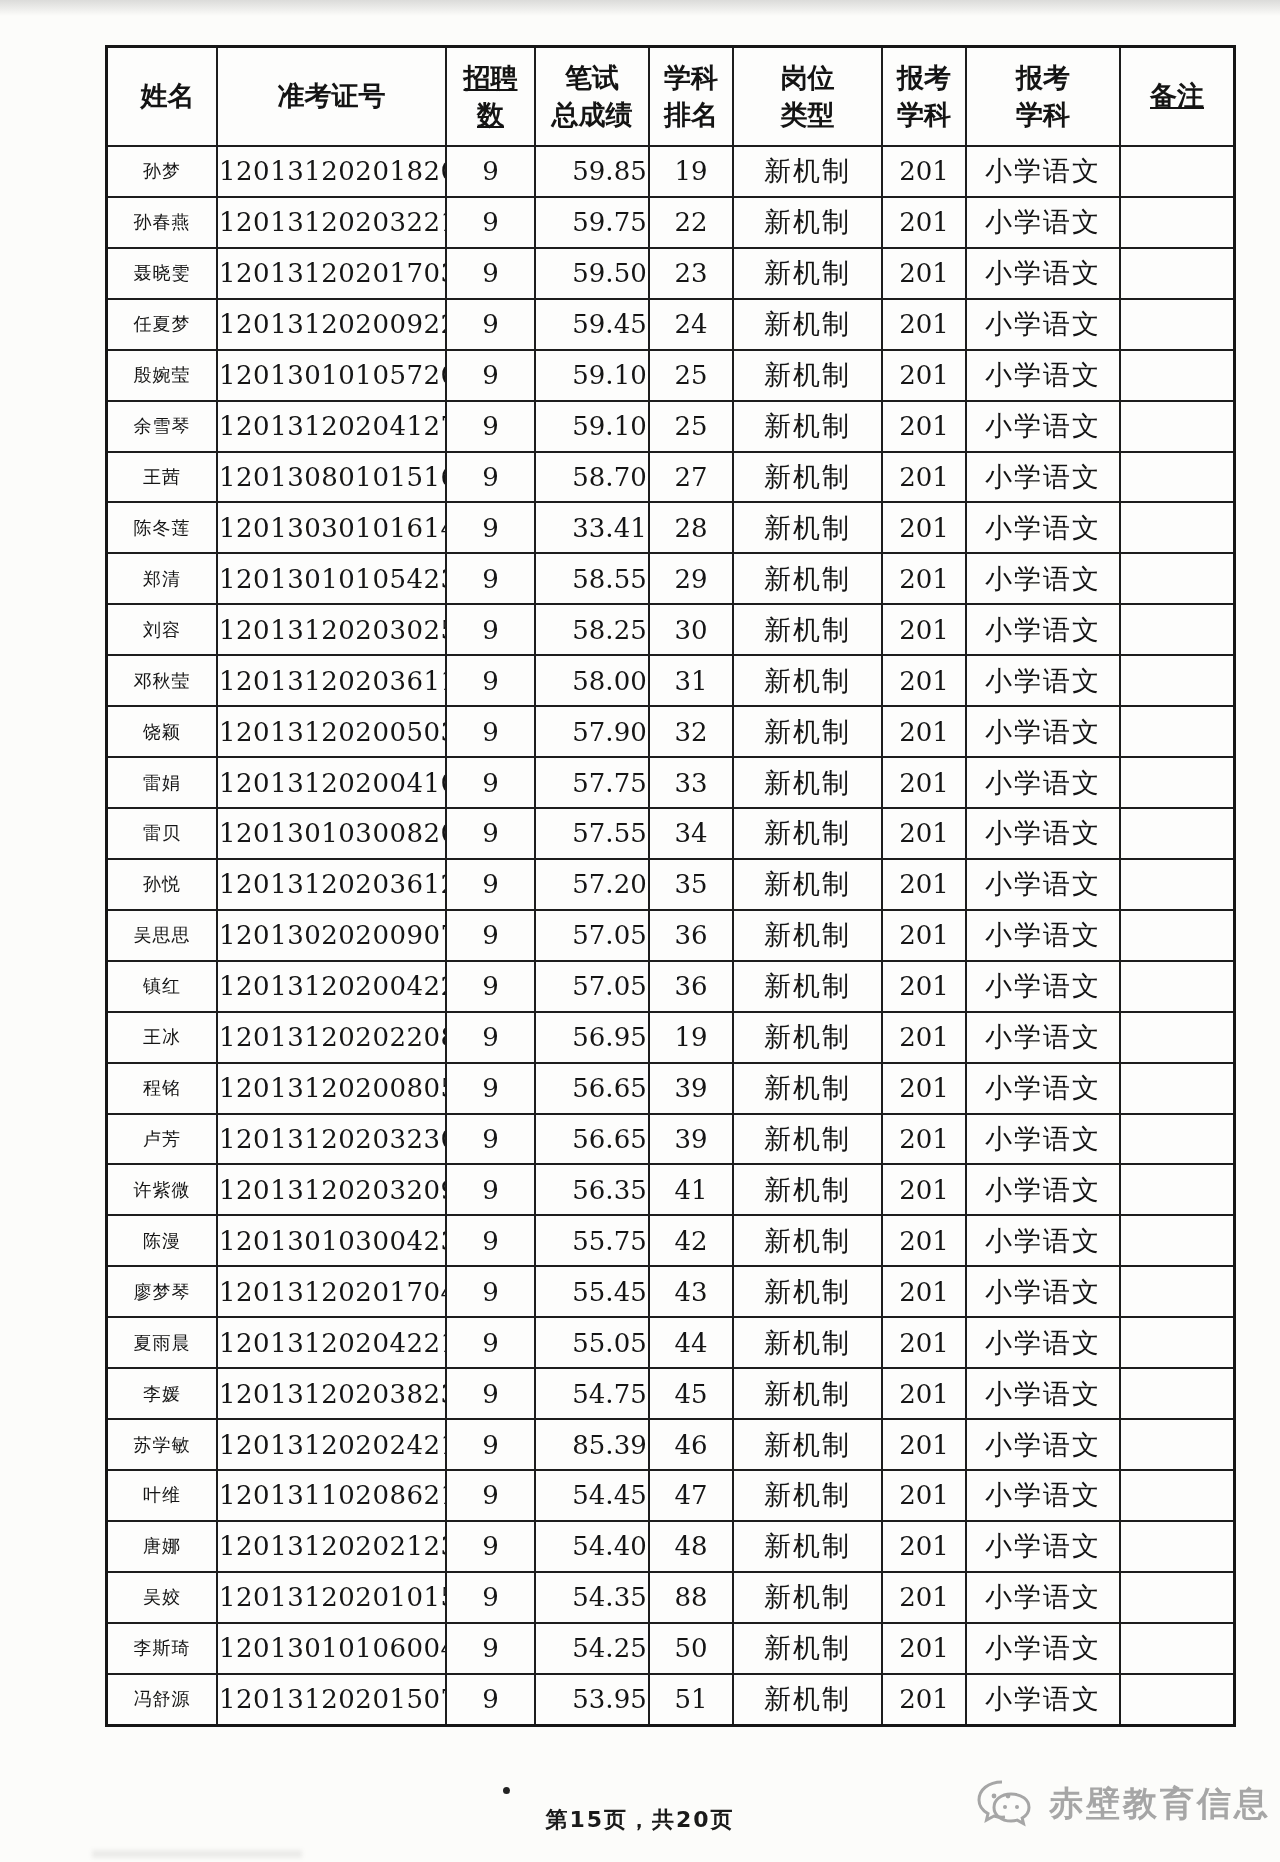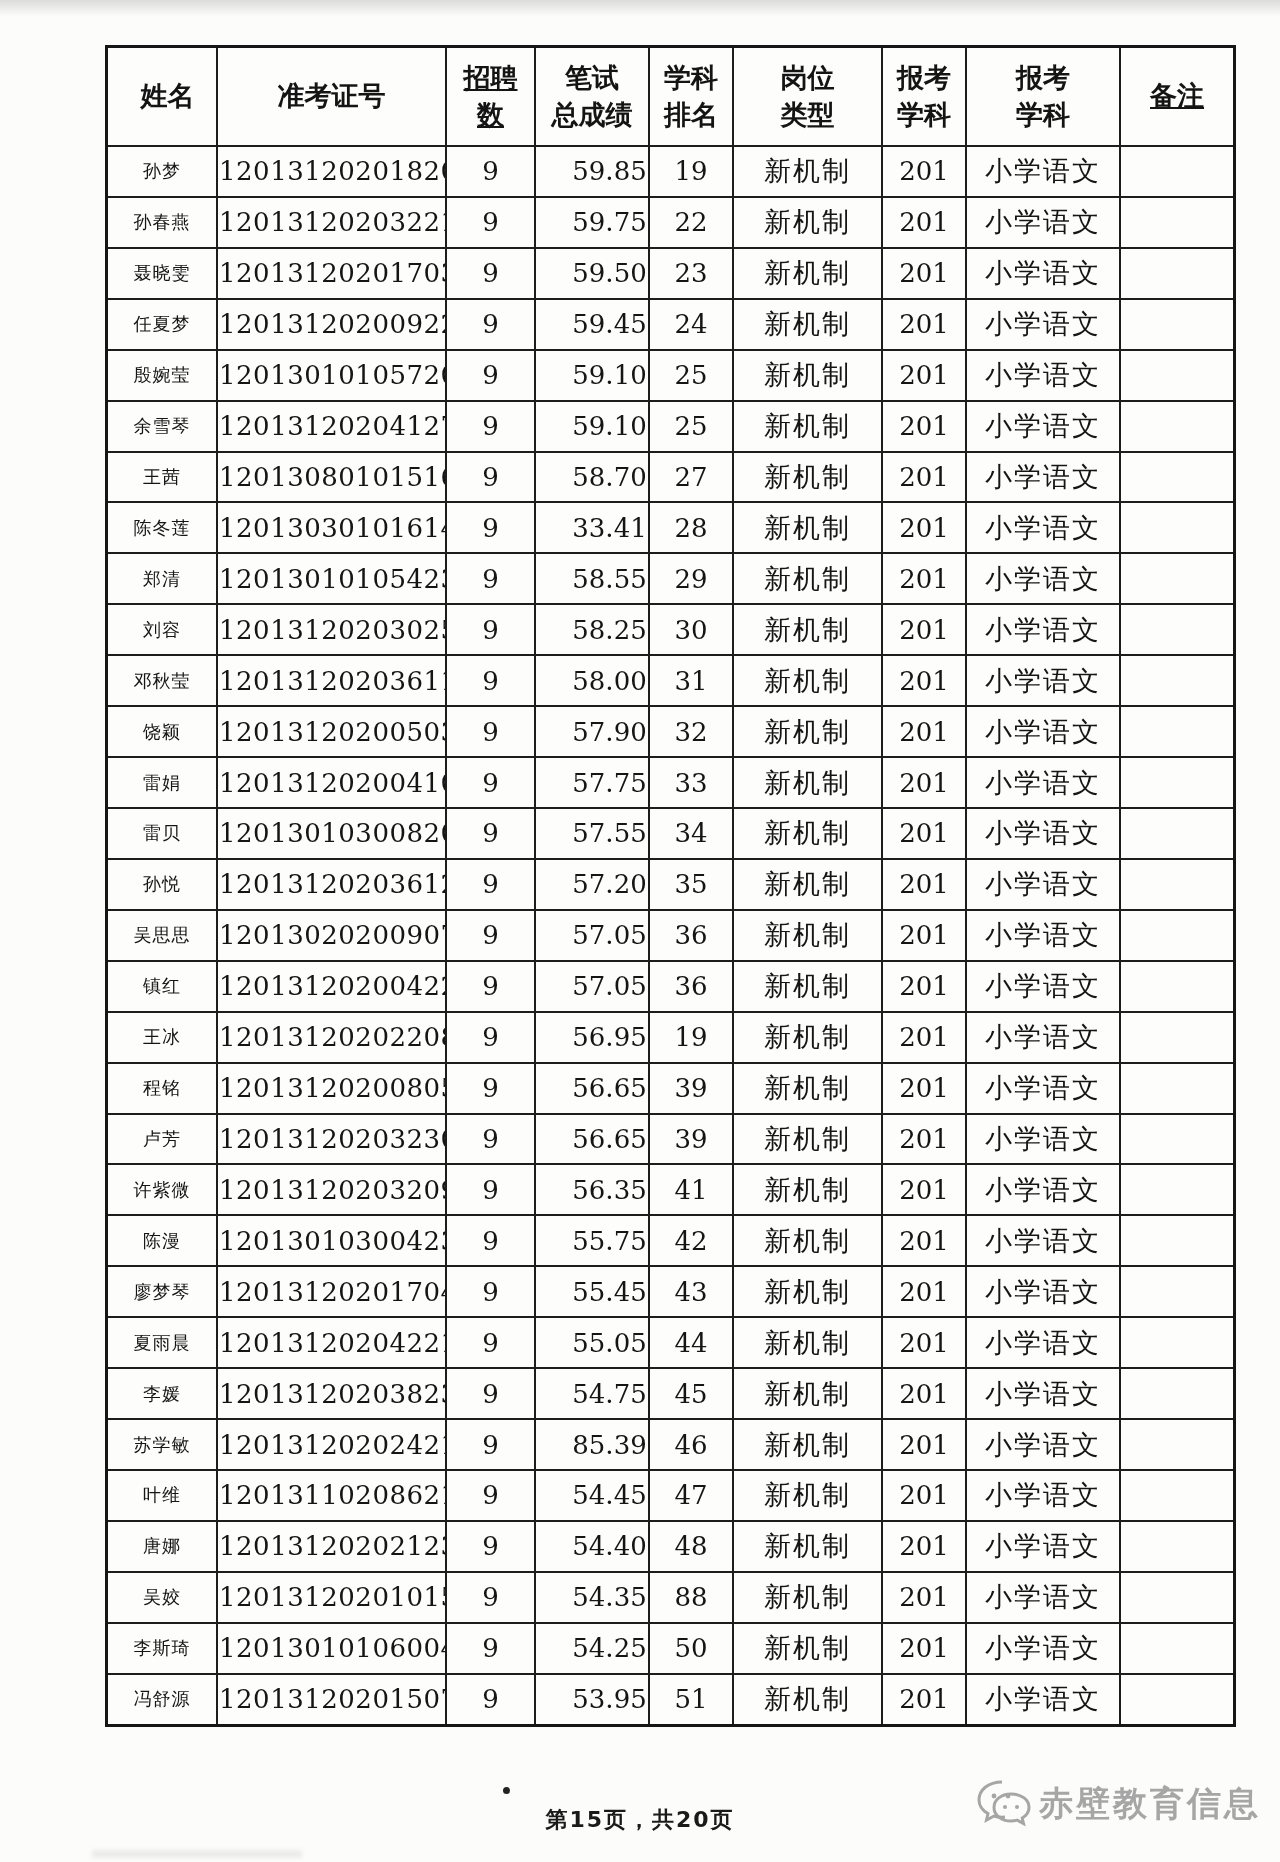--- a/index.html
+++ b/index.html
@@ -61,21 +61,21 @@
     border-radius:50%;background:#222;
   }
   .footer{
     position:absolute;left:0;right:0;top:1780px;
     text-align:center;
     font-family:"DejaVu Sans","Liberation Sans",sans-serif;
     font-weight:bold;font-size:22px;color:#1a1a1a;letter-spacing:2px;margin-top:25px;
   }
   .watermark{
     position:absolute;left:975px;top:1778px;
-    display:flex;align-items:center;
+    display:flex;align-items:center;gap:10px;
     color:#a6a6a6;
   }
   .watermark .wm-text{
     font-family:"DejaVu Sans","Liberation Sans",sans-serif;
     font-weight:bold;font-size:34px;letter-spacing:3px;
     color:#a6a6a6;
   }
   .watermark svg{display:block;}
 </style>
 </head>

